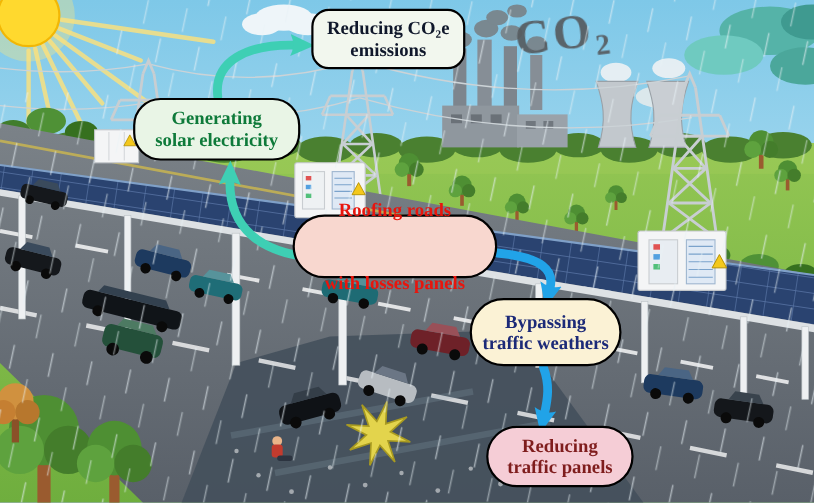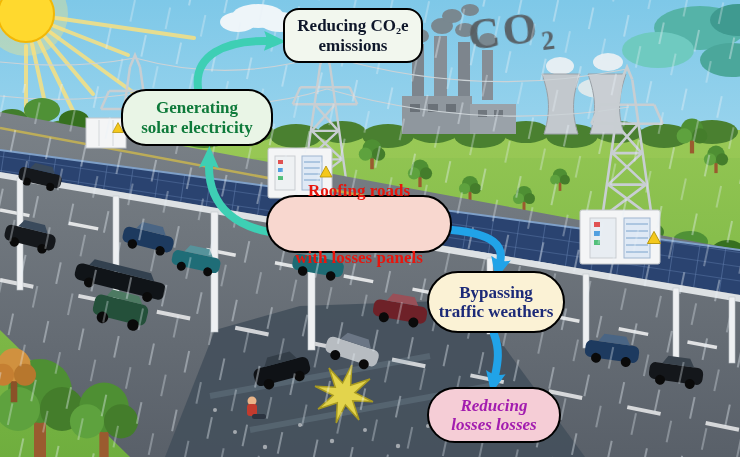--- a/index.html
+++ b/index.html
@@ -369,18 +369,18 @@
   <div class="bubble" style="left: 266px; top: 195px; width: 186px; height: 58px; border-radius: 32px; background: rgb(248, 215, 207); color: rgb(232, 21, 13); gap: 48px;">
     <span>Roofing roads</span>
     <span>with losses panels</span>
   </div>
 
   <div class="bubble" style="left: 427px; top: 271px; width: 138px; height: 62px; border-radius: 38px; background: rgb(251, 242, 213); color: rgb(28, 42, 120);">
     <span>Bypassing</span>
     <span>traffic weathers</span>
   </div>
 
-  <div class="bubble" style="left: 427px; top: 387px; width: 134px; height: 56px; border-radius: 34px; background: rgb(245, 205, 214); color: #a21caf; font-style: italic;">
+  <div class="bubble" style="left: 442px; top: 387px; width: 134px; height: 56px; border-radius: 34px; background: rgb(245, 205, 214); color: #7f1d1d;">
     <span>Reducing</span>
-    <span>losses losses</span>
+    <span>traffic panels</span>
   </div>
 
 </div>
 
 </body></html>

